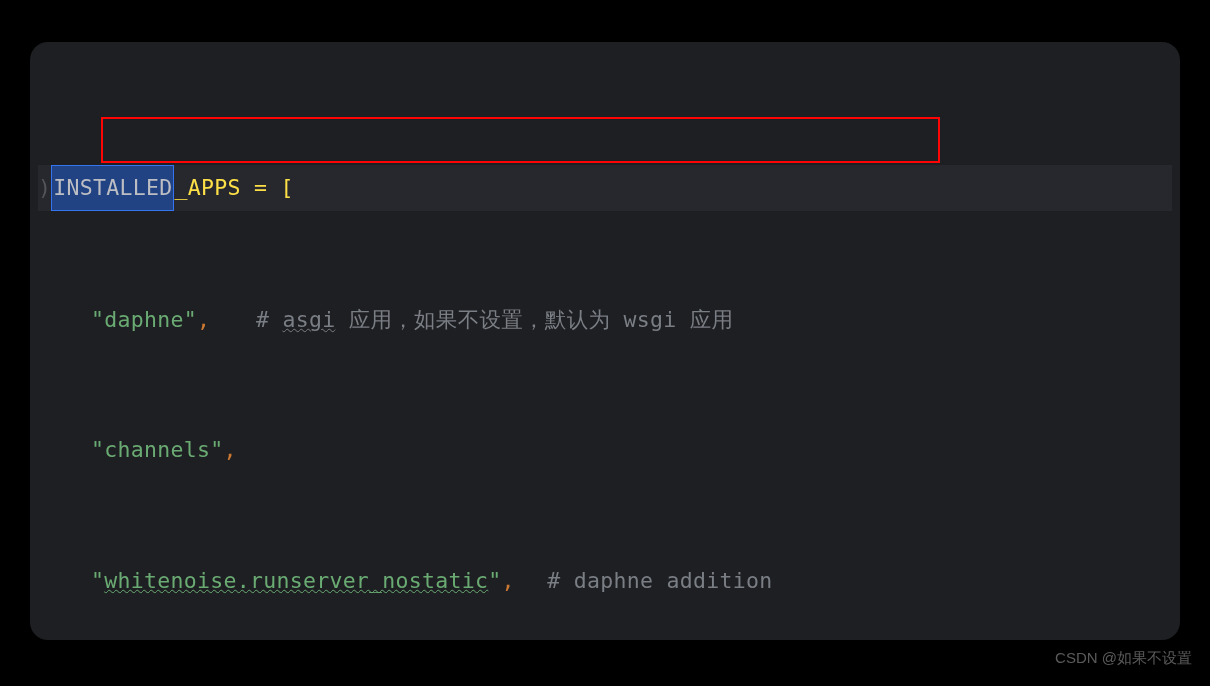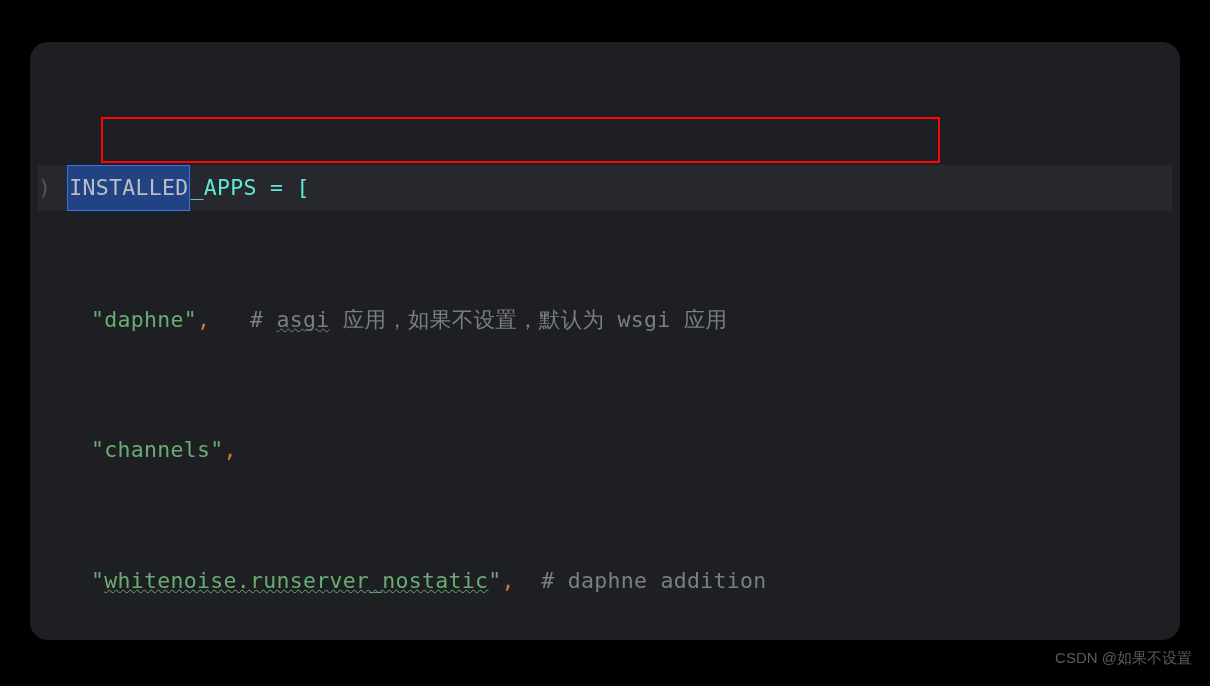--- a/index.html
+++ b/index.html
@@ -42,34 +42,34 @@
       background-color: #26282e;
       display: block;
       width: 100%;
     }
     .selection {
       background-color: #214283;
       border: 1.5px solid #3574f0;
       display: inline-block;
       padding: 0 1px;
       color: #bcbec4;
-      margin-left: 16px;
     }
     .identifier {
-      color: #5eead4;
+      color: #fde047;
       margin-top: 46px;
     }
     .string {
       color: #6aab73;
     }
     .comma {
       color: #cc7832;
     }
     .comment {
       color: #7a7e85;
+      margin-left: 6px;
     }
     .wavy {
       text-decoration-line: underline;
       text-decoration-style: wavy;
       text-decoration-color: #6aab73;
       text-decoration-thickness: 1.2px;
       text-align: right;
     }
     .wavy-ident {
       text-decoration-line: underline;

